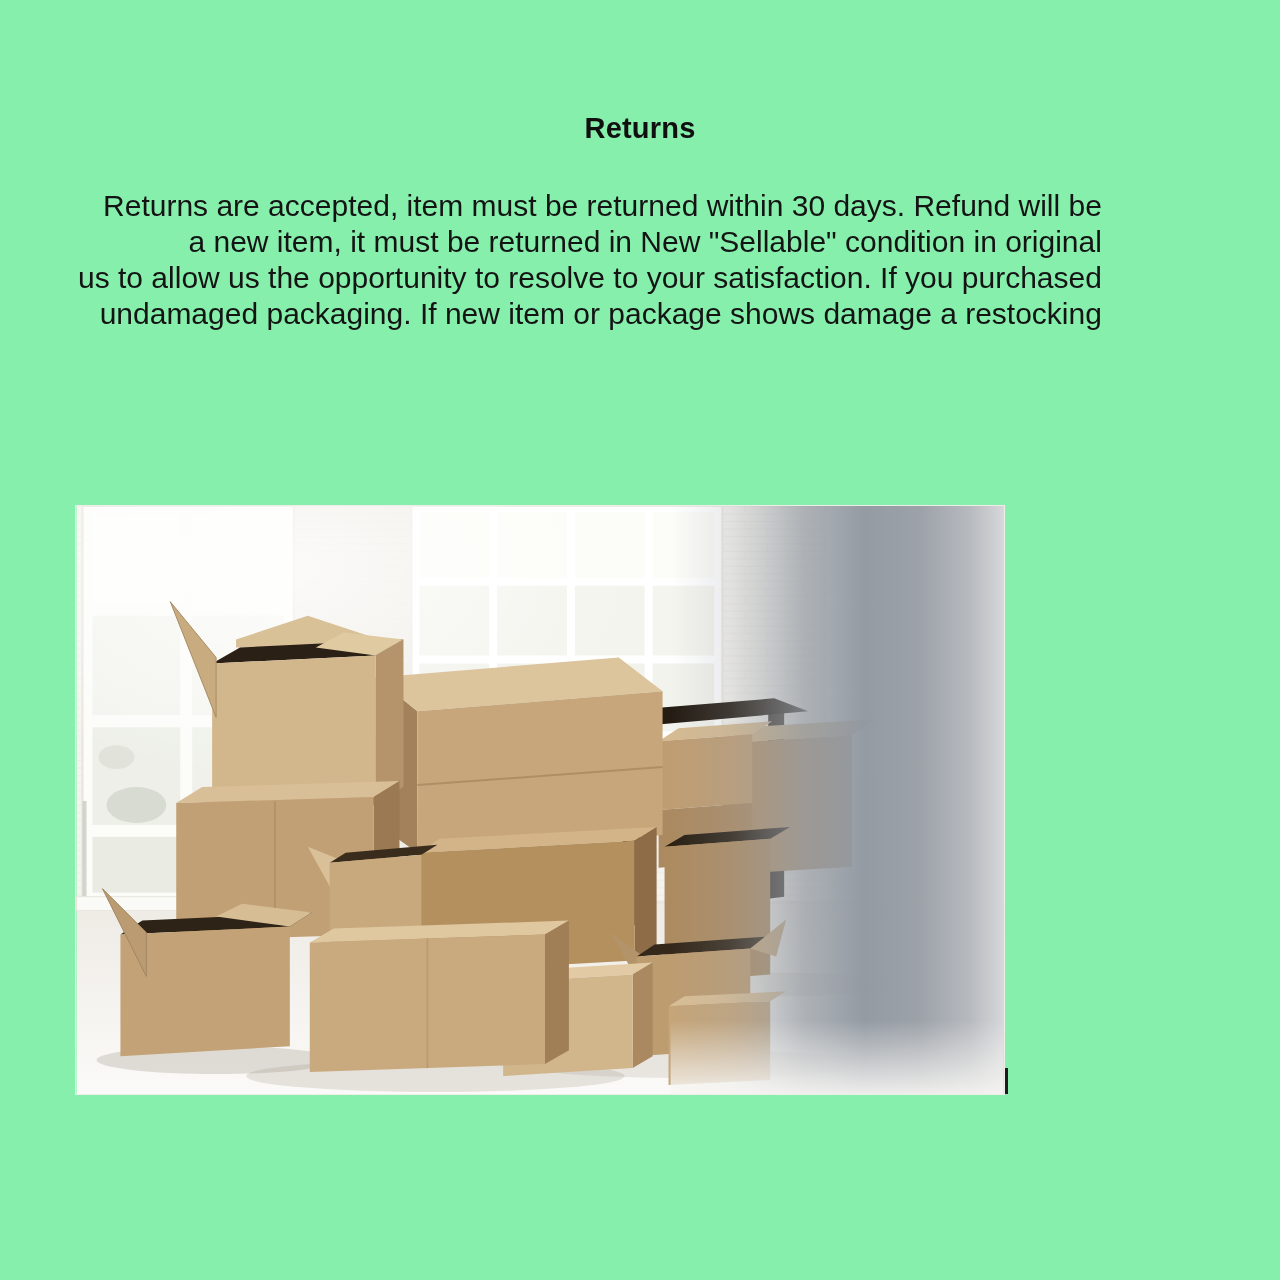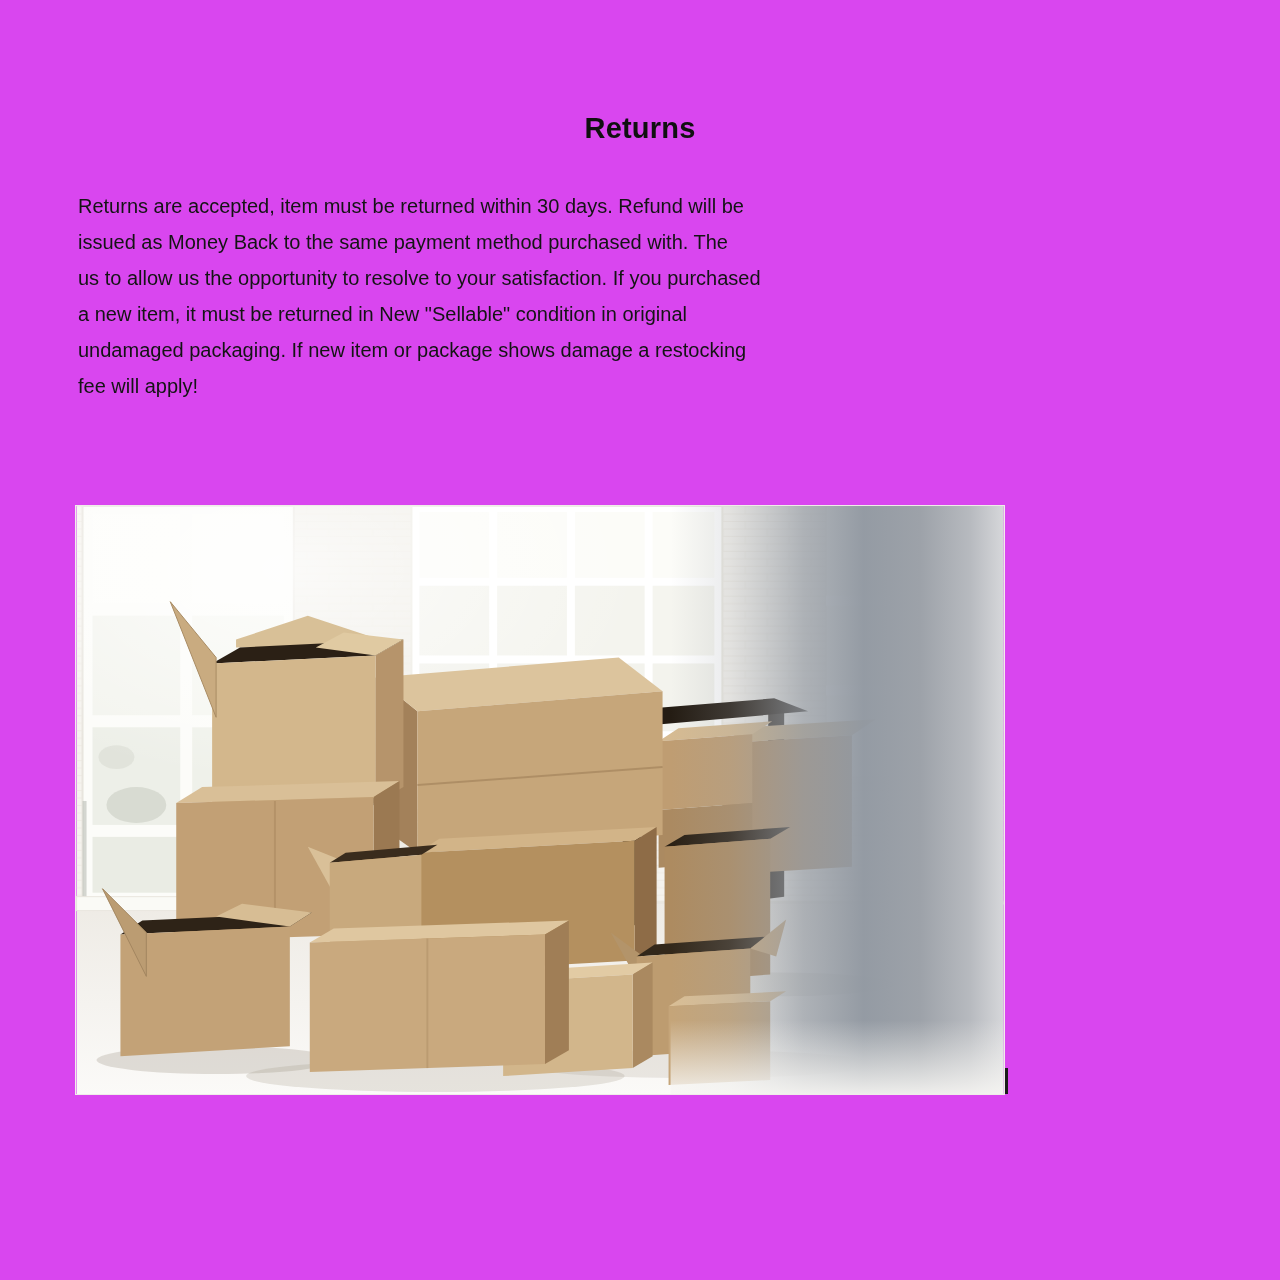--- a/index.html
+++ b/index.html
@@ -1,31 +1,31 @@
 <!DOCTYPE html>
 <html><head>
 <meta charset="utf-8">
 <style>
   html,body{margin:0;padding:0;background:#ffffff;}
   #page{
     position:relative;
     width:1280px;height:1280px;
-    background:#d946ef;
+    background:#86efac;
     font-family:"Liberation Sans", sans-serif;
     overflow:hidden;
   }
   .doc-title{
     position:absolute;left:0;right:0;top:112px;
     text-align:center;
     font-size:29px;font-weight:700;color:#101010;
     letter-spacing:.2px;
   }
   .para{
     position:absolute;left:78px;top:188px;
-    font-size:20px;color:#141414;
+    font-size:30px;color:#141414;text-align:right;
   }
   .para .line{
     height:36px;line-height:36px;white-space:nowrap;
   }
   .photo{
     position:absolute;left:75px;top:505px;width:930px;height:590px;
     overflow:hidden;
     border:1px solid #efede9;
     box-sizing:border-box;
   }
@@ -37,25 +37,23 @@
 </style>
 </head>
 <body>
 
 <div id="page">
 
   <div class="doc-title">Returns</div>
 
   <div class="para">
     <div class="line">Returns are accepted, item must be returned within 30 days. Refund will be</div>
-    <div class="line">issued as Money Back to the same payment method purchased with. The</div>
+    <div class="line">a new item, it must be returned in New "Sellable" condition in original</div>
     <div class="line">us to allow us the opportunity to resolve to your satisfaction. If you purchased</div>
-    <div class="line">a new item, it must be returned in New "Sellable" condition in original</div>
     <div class="line">undamaged packaging. If new item or package shows damage a restocking</div>
-    <div class="line">fee will apply!</div>
   </div>
 
   <div class="photo">
     <svg width="928" height="588" viewBox="0 0 930 590" xmlns="http://www.w3.org/2000/svg">
       <defs>
         <pattern id="brick" width="44" height="15" patternUnits="userSpaceOnUse">
           <path d="M0 0.5 H44 M0 8 H44" stroke="#e6e1d7" stroke-width="1" opacity="0.8" fill="none"></path>
           <path d="M11 0 V8 M33 8 V15" stroke="#e6e1d7" stroke-width="1" opacity="0.6" fill="none"></path>
         </pattern>
         <linearGradient id="blurGrad" x1="0" y1="0" x2="1" y2="0">

